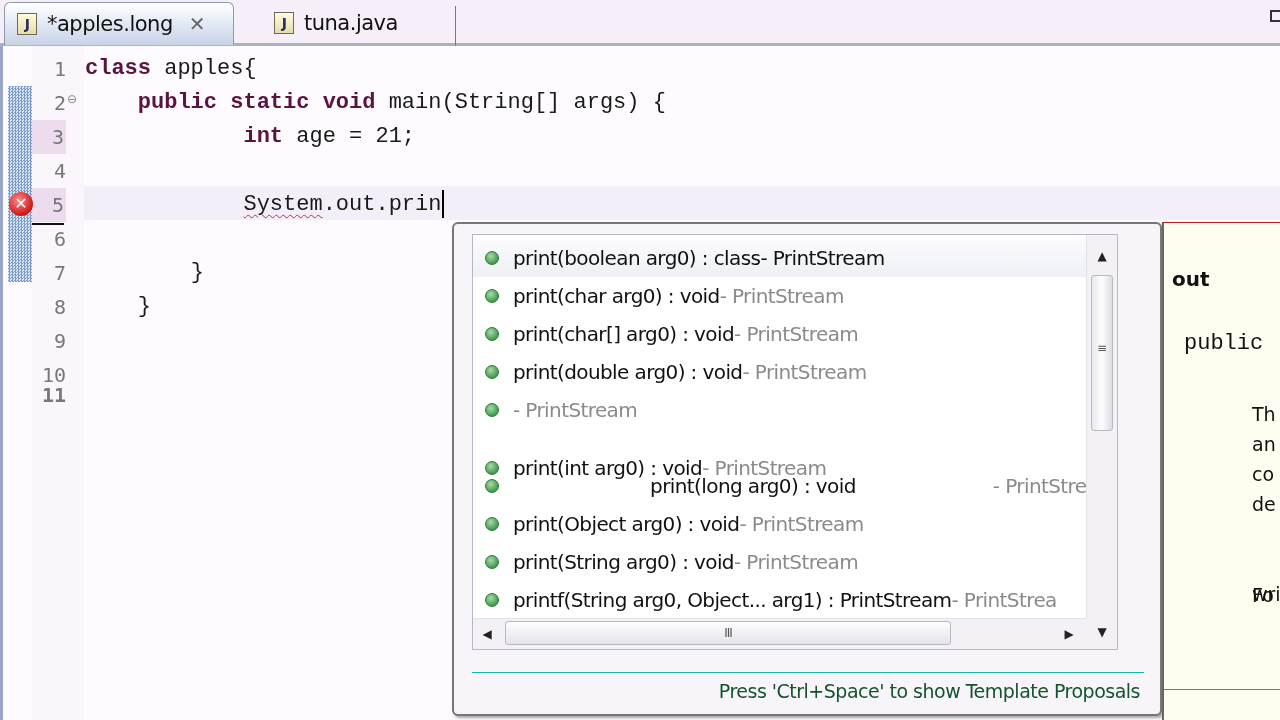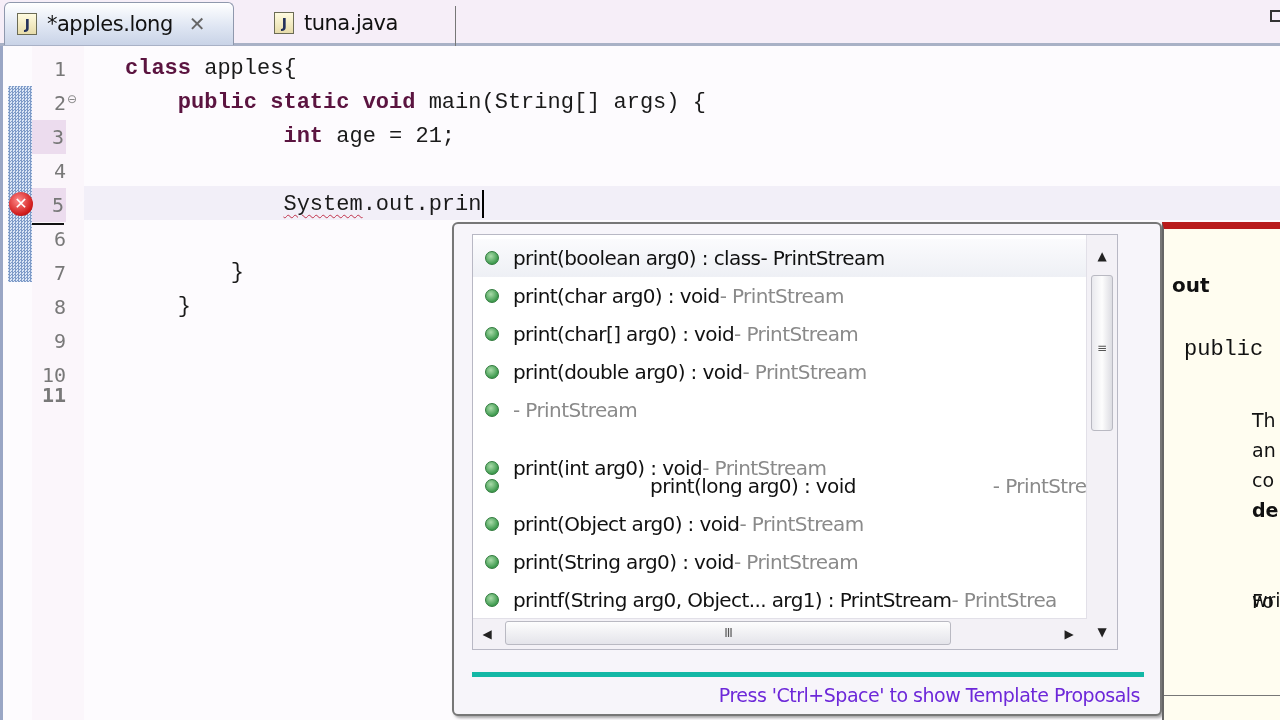--- a/index.html
+++ b/index.html
@@ -20,21 +20,21 @@
   .editor { position:absolute; left:0; top:46px; width:1280px; height:674px; background:#fdfbfe; }
   .ruler-left { position:absolute; left:0; top:0; width:10px; height:674px; background:#fdfbfe; border-left:3px solid #9aa6c5; box-sizing:border-box; }
   .change-strip { position:absolute; left:8px; width:24px; background:repeating-conic-gradient(#7f9bc8 0% 25%, #dbe6f6 0% 50%) 0 0/3px 3px; }
   .gutter { position:absolute; left:32px; top:0; width:52px; height:674px; background:#fbf6fb; }
   .ln { position:absolute; left:32px; width:34px; text-align:right; font-family:"DejaVu Sans Mono", monospace; font-size:20px; color:#787878; height:34px; line-height:34px; }
   .ln.hl { background:#ecdcee; width:32px; left:32px; padding-right:2px; }
   .fold { position:absolute; left:67px; font-size:12px; color:#888; }
   .err-icon { position:absolute; left:9px; width:24px; height:24px; border-radius:50%; background:radial-gradient(circle at 40% 35%, #ff8a8a, #d21e1e 65%, #9a0b0b); color:#fff; font-size:16px; font-weight:bold; text-align:center; line-height:24px; font-family:"DejaVu Sans", sans-serif; }
   .underline5 { position:absolute; left:32px; top:177px; width:32px; height:2px; background:#111; }
   .cur-line { position:absolute; left:84px; top:140px; width:1196px; height:34px; background:#f2eff8; }
-  .code { position:absolute; left:85px; font-family:"Liberation Mono", "DejaVu Sans Mono", monospace; font-size:22px; color:#1a1a1a; height:34px; line-height:34px; white-space:pre;margin-left:40px; }
+  .code { position:absolute; left:85px; font-family:"Liberation Mono", "DejaVu Sans Mono", monospace; font-size:22px; color:#1a1a1a; height:34px; line-height:34px; white-space:pre; }
   .kw { color:#5b1440; font-weight:bold; }
   .squig { text-decoration:underline wavy #c0304a; text-decoration-thickness:1px; text-underline-offset:4px; }
   .caret { display:inline-block; width:2px; height:28px; background:#000; vertical-align:middle; margin-left:1px; }
 
   
   .popup { position:absolute; left:452px; top:222px; width:710px; height:494px; background:#f7f5fa; border:2px solid #777; border-radius:6px; box-shadow:2px 2px 3px rgba(0,0,0,.35); box-sizing:border-box; }
   .list { position:absolute; left:18px; top:10px; width:644px; height:414px; background:#fff; border:1px solid #b8b8c4; overflow:hidden; }
   .item { position:absolute; left:0; height:38px; width:644px; display:flex; align-items:center; white-space:nowrap; font-family:"DejaVu Sans", sans-serif; font-size:20px; color:#111; letter-spacing:-0.6px; }
   .item.sel { background:linear-gradient(#fbfbfd,#eef0f5); }
   .dot { width:12px; height:12px; border-radius:50%; background:radial-gradient(circle at 40% 35%, #a9dba9, #3f9b4f 70%); border:1px solid #2f7a3c; margin:0 14px 0 12px; flex:none; }
@@ -42,24 +42,24 @@
   .item.sel .qual { color:#111; }
   .vscroll { position:absolute; right:0; top:0; width:30px; height:414px; background:#f3f1f6; border-left:1px solid #e2e0e8; }
   .vs-up, .vs-down { position:absolute; left:0; width:30px; height:30px; text-align:center; font-size:12px; color:#222; line-height:30px; }
   .vs-up { top:6px; } .vs-down { bottom:2px; }
   .vs-thumb { position:absolute; left:4px; top:40px; width:22px; height:156px; background:linear-gradient(90deg,#e9e9ee,#fdfdfd 50%,#dcdce2); border:1px solid #b9b9c2; border-radius:3px; box-sizing:border-box; }
   .vs-grip { position:absolute; left:5px; top:70px; width:10px; font-size:12px; line-height:4px; color:#555; }
   .hscroll { position:absolute; left:0; bottom:0; width:614px; height:30px; background:#f3f1f6; border-top:1px solid #e2e0e8; }
   .hs-left, .hs-right { position:absolute; top:0; width:24px; height:30px; text-align:center; line-height:30px; font-size:12px; color:#222; }
   .hs-left { left:2px; } .hs-right { right:6px; }
   .hs-thumb { position:absolute; left:32px; top:2px; width:446px; height:24px; background:linear-gradient(#fdfdfd,#e4e4ea); border:1px solid #b9b9c2; border-radius:3px; box-sizing:border-box; text-align:center; font-size:12px; line-height:22px; color:#555; letter-spacing:-1px; }
-  .status { position:absolute; left:18px; bottom:6px; width:672px; height:36px; border-top:5px solid #14b8a6; text-align:right; font-family:"DejaVu Sans", sans-serif; font-size:19px; line-height:36px; color:#6d28d9; padding-right:4px; box-sizing:border-box; letter-spacing:-0.5px; }
-
-  
-  .doc { position:absolute; left:1162px; top:222px; width:118px; height:498px; background:#fffdf0; border-left:2px solid #666; border-top:7px solid #b91c1c; box-sizing:border-box; overflow:hidden; }
+  .status { position:absolute; left:18px; bottom:6px; width:672px; height:36px; border-top:1px solid #14b8a6; text-align:right; font-family:"DejaVu Sans", sans-serif; font-size:19px; line-height:36px; color:#14532d; padding-right:4px; box-sizing:border-box; letter-spacing:-0.5px; }
+
+  
+  .doc { position:absolute; left:1162px; top:222px; width:118px; height:498px; background:#fffdf0; border-left:2px solid #666; border-top:1px solid #b91c1c; box-sizing:border-box; overflow:hidden; }
   .doc .title { position:absolute; left:8px; top:44px; font-family:"DejaVu Sans", sans-serif; font-weight:bold; font-size:20px; color:#111; }
   .doc .sig { position:absolute; left:20px; top:108px; font-family:"Liberation Mono", monospace; font-size:22px; color:#111; }
   .doc .para { position:absolute; left:88px; font-family:"DejaVu Sans", sans-serif; font-size:19px; line-height:30px; color:#111; white-space:pre; }
   .doc .bottom { position:absolute; left:0; top:466px; width:118px; height:1px; background:#777; }
 </style>
 </head>
 <body>
 
 <div class="tabbar">
   <div class="tab active">
@@ -183,18 +183,18 @@
   <div class="status">Press 'Ctrl+Space' to show Template Proposals</div>
 </div>
 
 <div class="doc">
   <div class="title">out</div>
   <div class="sig">public</div>
   <div id="doc-paras">
       <div class="para" style="top: 176px;">Th</div>
       <div class="para" style="top: 206px;">an</div>
       <div class="para" style="top: 236px;">co</div>
-      <div class="para" style="top: 266px; font-weight: bold;">de</div>
+      <div class="para" style="top: 266px;">de</div>
       <div class="para" style="top: 326px; margin-top: 31px;">Fo</div>
       <div class="para" style="top: 356px;">wri</div>
     </div>
   <div class="bottom"></div>
 </div>
 
 </body></html>

